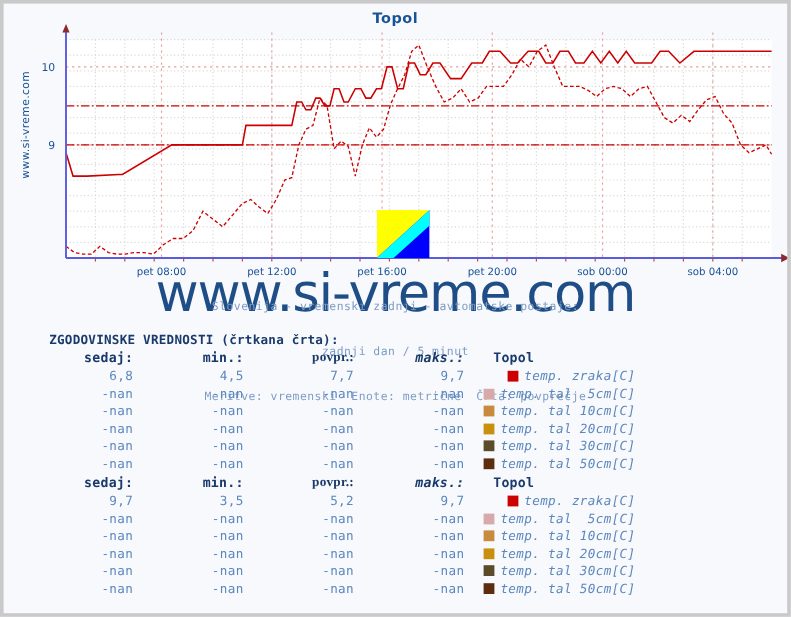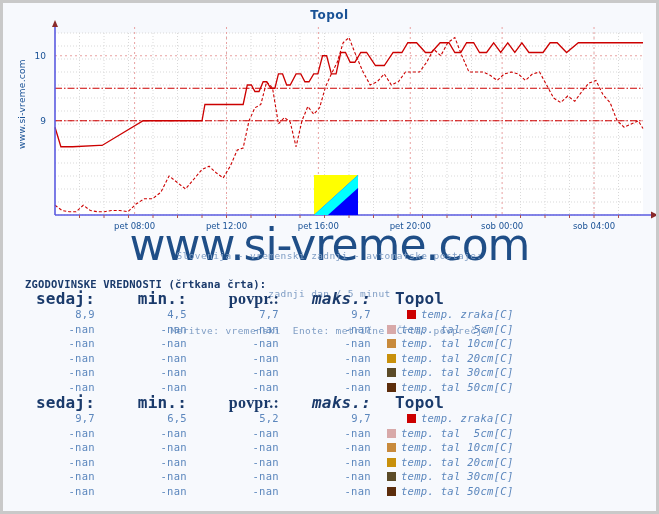--- a/index.html
+++ b/index.html
@@ -91,21 +91,21 @@
     font-family: "DejaVu Sans", sans-serif;
     font-size: 44px;
     font-weight: normal;
     color: #1f4e87;
     letter-spacing: -1px;
     pointer-events: none;
   }
   
   .table-block {
     position: absolute;
-    left: 0;
+    left: 16px;
     width: 536px;
     font-family: "DejaVu Sans Mono", monospace;
     font-size: 10.5px;
   }
   #hist-block { top: 274px; }
   #curr-block { top: 392px; }
   .block-title {
     color: #1a3a6b;
     font-weight: bold;
     padding-left: 22px;
@@ -117,21 +117,21 @@
     border-collapse: collapse;
     margin-left: 10px;
     font-size: 10.5px;
   }
   table.vals th {
     color: #1a3a6b;
     font-weight: bold;
     text-align: right;
     padding: 0 0 1px 0;
     line-height: 15px;
-    font-size: 16px;
+    font-size: 11px;
     letter-spacing: 0.2px;
   }
   table.vals th.hdr-topol {
     text-align: left;
     padding-left: 24px;
   }
   table.vals td {
     color: #5c87bd;
     text-align: right;
     line-height: 14.5px;
@@ -314,21 +314,21 @@
         <tr>
           <th class="c-sedaj">sedaj:</th>
           <th class="c-min">min.:</th>
           <th class="c-povpr">povpr.:</th>
           <th class="c-maks">maks.:</th>
           <th class="hdr-topol">Topol</th>
         </tr>
       </thead>
       <tbody>
           <tr>
-            <td class="c-sedaj">8,9</td>
+            <td class="c-sedaj">6,8</td>
             <td class="c-min">4,5</td>
             <td class="c-povpr">7,7</td>
             <td class="c-maks">9,7</td>
             <td class="c-legend"><span class="swatch dashed" style="background: rgb(204, 0, 0);"></span><span>temp. zraka[C]</span></td>
           </tr>
           <tr>
             <td class="c-sedaj">-nan</td>
             <td class="c-min">-nan</td>
             <td class="c-povpr">-nan</td>
             <td class="c-maks">-nan</td>
@@ -373,21 +373,21 @@
           <th class="c-sedaj">sedaj:</th>
           <th class="c-min">min.:</th>
           <th class="c-povpr">povpr.:</th>
           <th class="c-maks">maks.:</th>
           <th class="hdr-topol">Topol</th>
         </tr>
       </thead>
       <tbody>
           <tr>
             <td class="c-sedaj">9,7</td>
-            <td class="c-min">6,5</td>
+            <td class="c-min">3,5</td>
             <td class="c-povpr">5,2</td>
             <td class="c-maks">9,7</td>
             <td class="c-legend"><span class="swatch" style="background: rgb(204, 0, 0);"></span><span>temp. zraka[C]</span></td>
           </tr>
           <tr>
             <td class="c-sedaj">-nan</td>
             <td class="c-min">-nan</td>
             <td class="c-povpr">-nan</td>
             <td class="c-maks">-nan</td>
             <td class="c-legend"><span class="swatch" style="background: rgb(216, 169, 169);"></span><span>temp. tal  5cm[C]</span></td>

